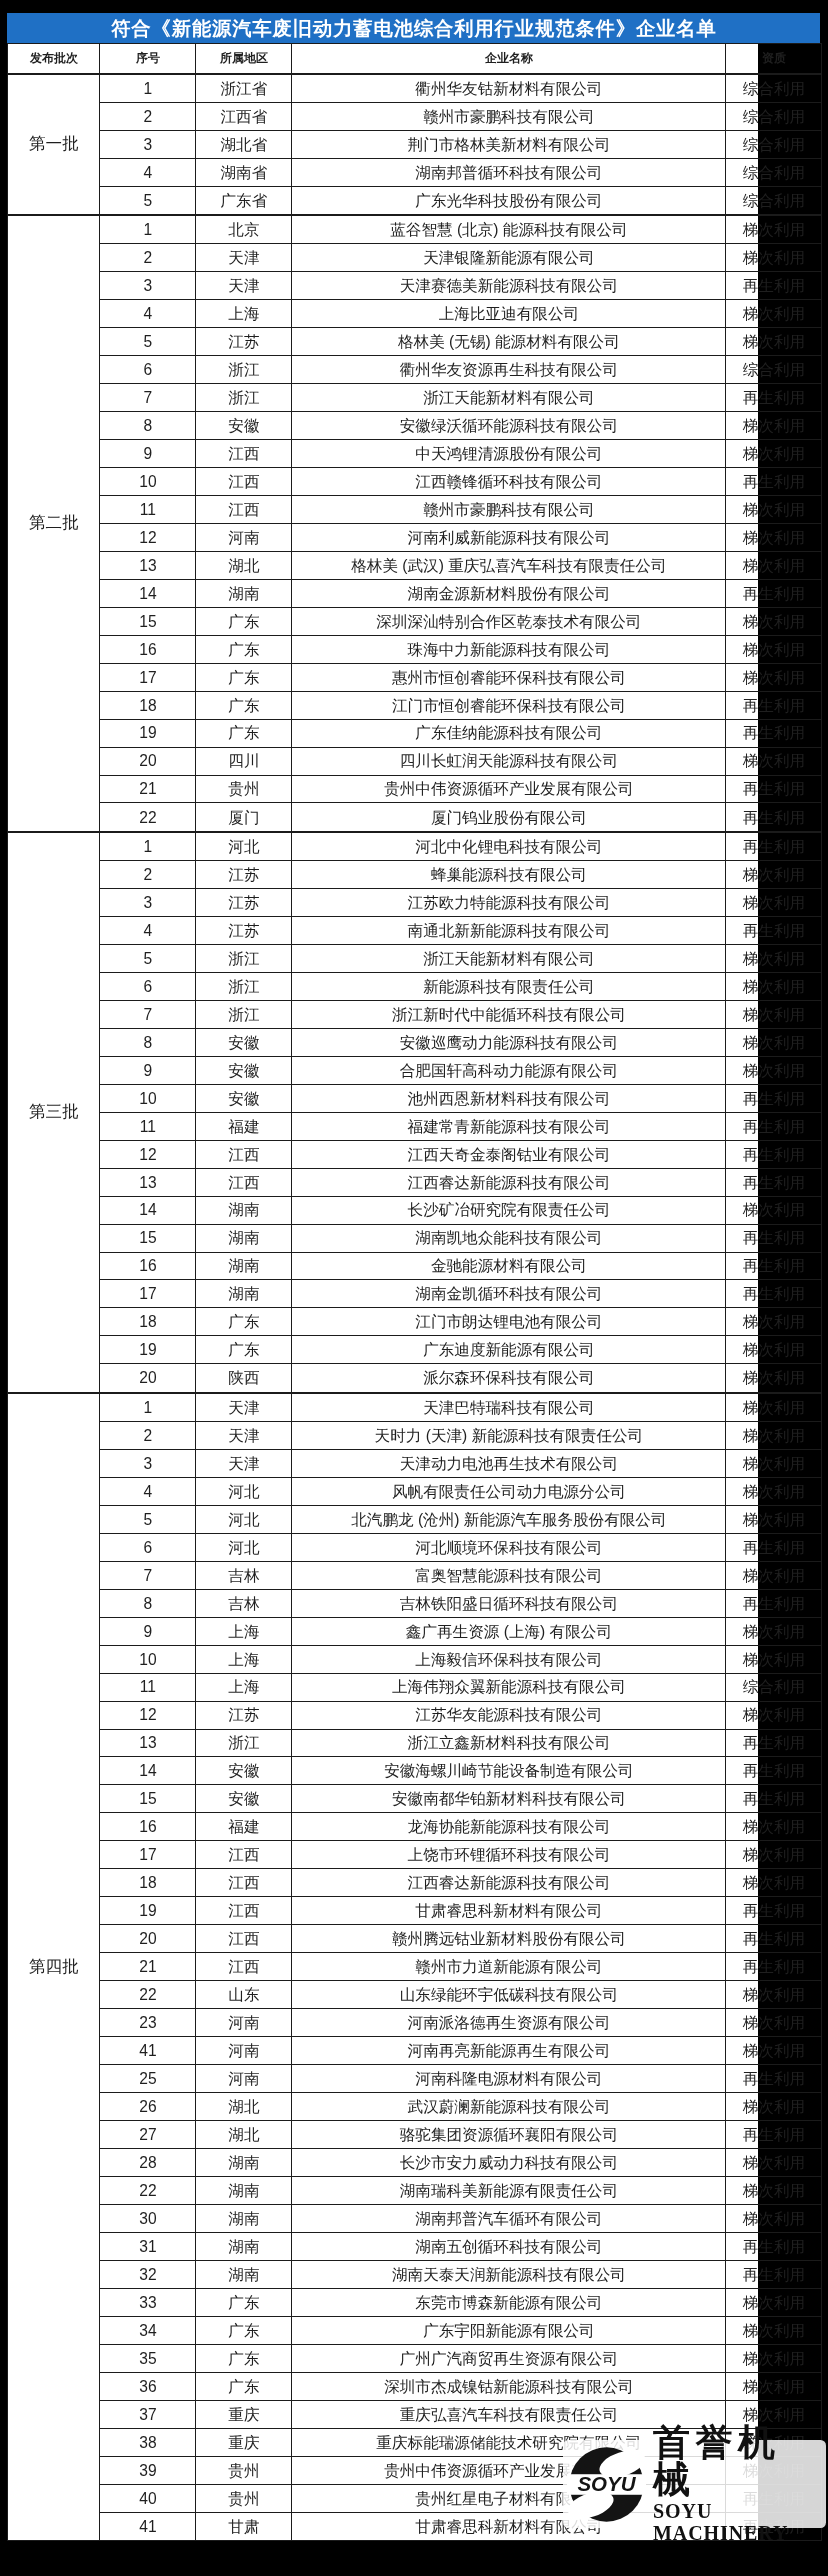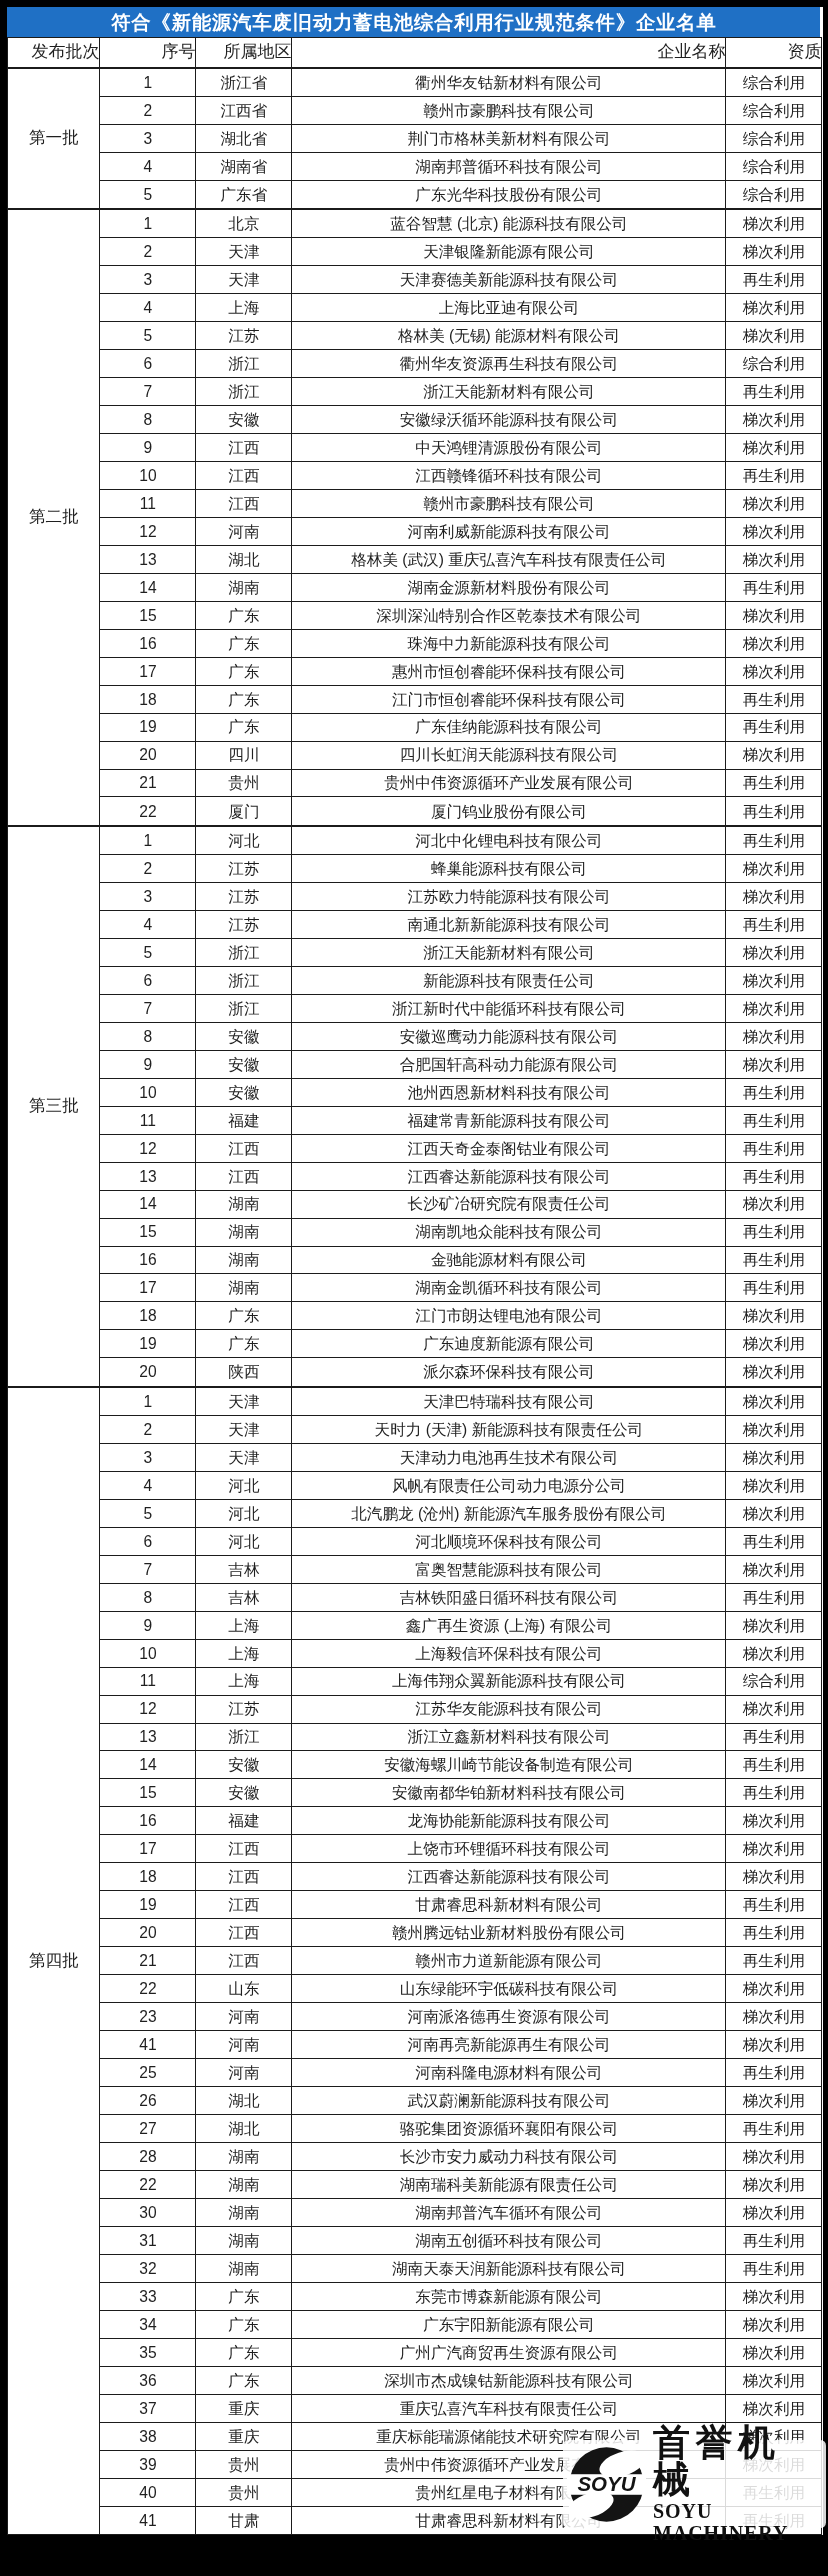--- a/index.html
+++ b/index.html
@@ -7,37 +7,37 @@
     --title-text:#ffffff;
     --border:#1b1b1b;
     --text:#1f1f1f;
   }
   html,body{margin:0;padding:0;}
   body{font-family:"Liberation Sans","DejaVu Sans",sans-serif;}
   #frame{
     position:relative;width:828px;height:2576px;background:#000;overflow:hidden;
   }
   #panel{
-    position:absolute;left:7.4px;top:7px;width:816px;height:2528px;background:#fff;
+    position:absolute;left:7.4px;top:13px;width:751px;height:2528px;background:#fff;
   }
   #title-bar{
     width:813px;height:30px;background:var(--title-bg);color:var(--title-text);
     display:flex;align-items:center;justify-content:center;
     font-size:19.3px;font-weight:bold;letter-spacing:0.9px;
   }
   table.tbl{
     border-collapse:collapse;table-layout:fixed;width:813px;height:2498px;
     color:var(--text);
   }
   .tbl th,.tbl td{
     border:1.8px solid var(--border);
     padding:0;text-align:center;vertical-align:middle;
     font-size:15.6px;line-height:1.1;white-space:nowrap;overflow:hidden;
   }
-  .tbl th{font-size:17px;font-weight:normal;height:28.5px;text-align:right;}
+  .tbl th{font-size:12px;font-weight:bold;height:28.5px;}
   .col-batch{width:92px;}
   .col-no{width:96px;}
   .col-region{width:96px;}
   .col-company{width:434px;}
   .col-qual{width:96px;}
   td.batch-cell{font-size:16.6px;}
   tr.batch-start td{border-top:2.8px solid var(--border);}
   
   #watermark{
     position:absolute;left:563px;top:2440px;width:263px;height:88px;

